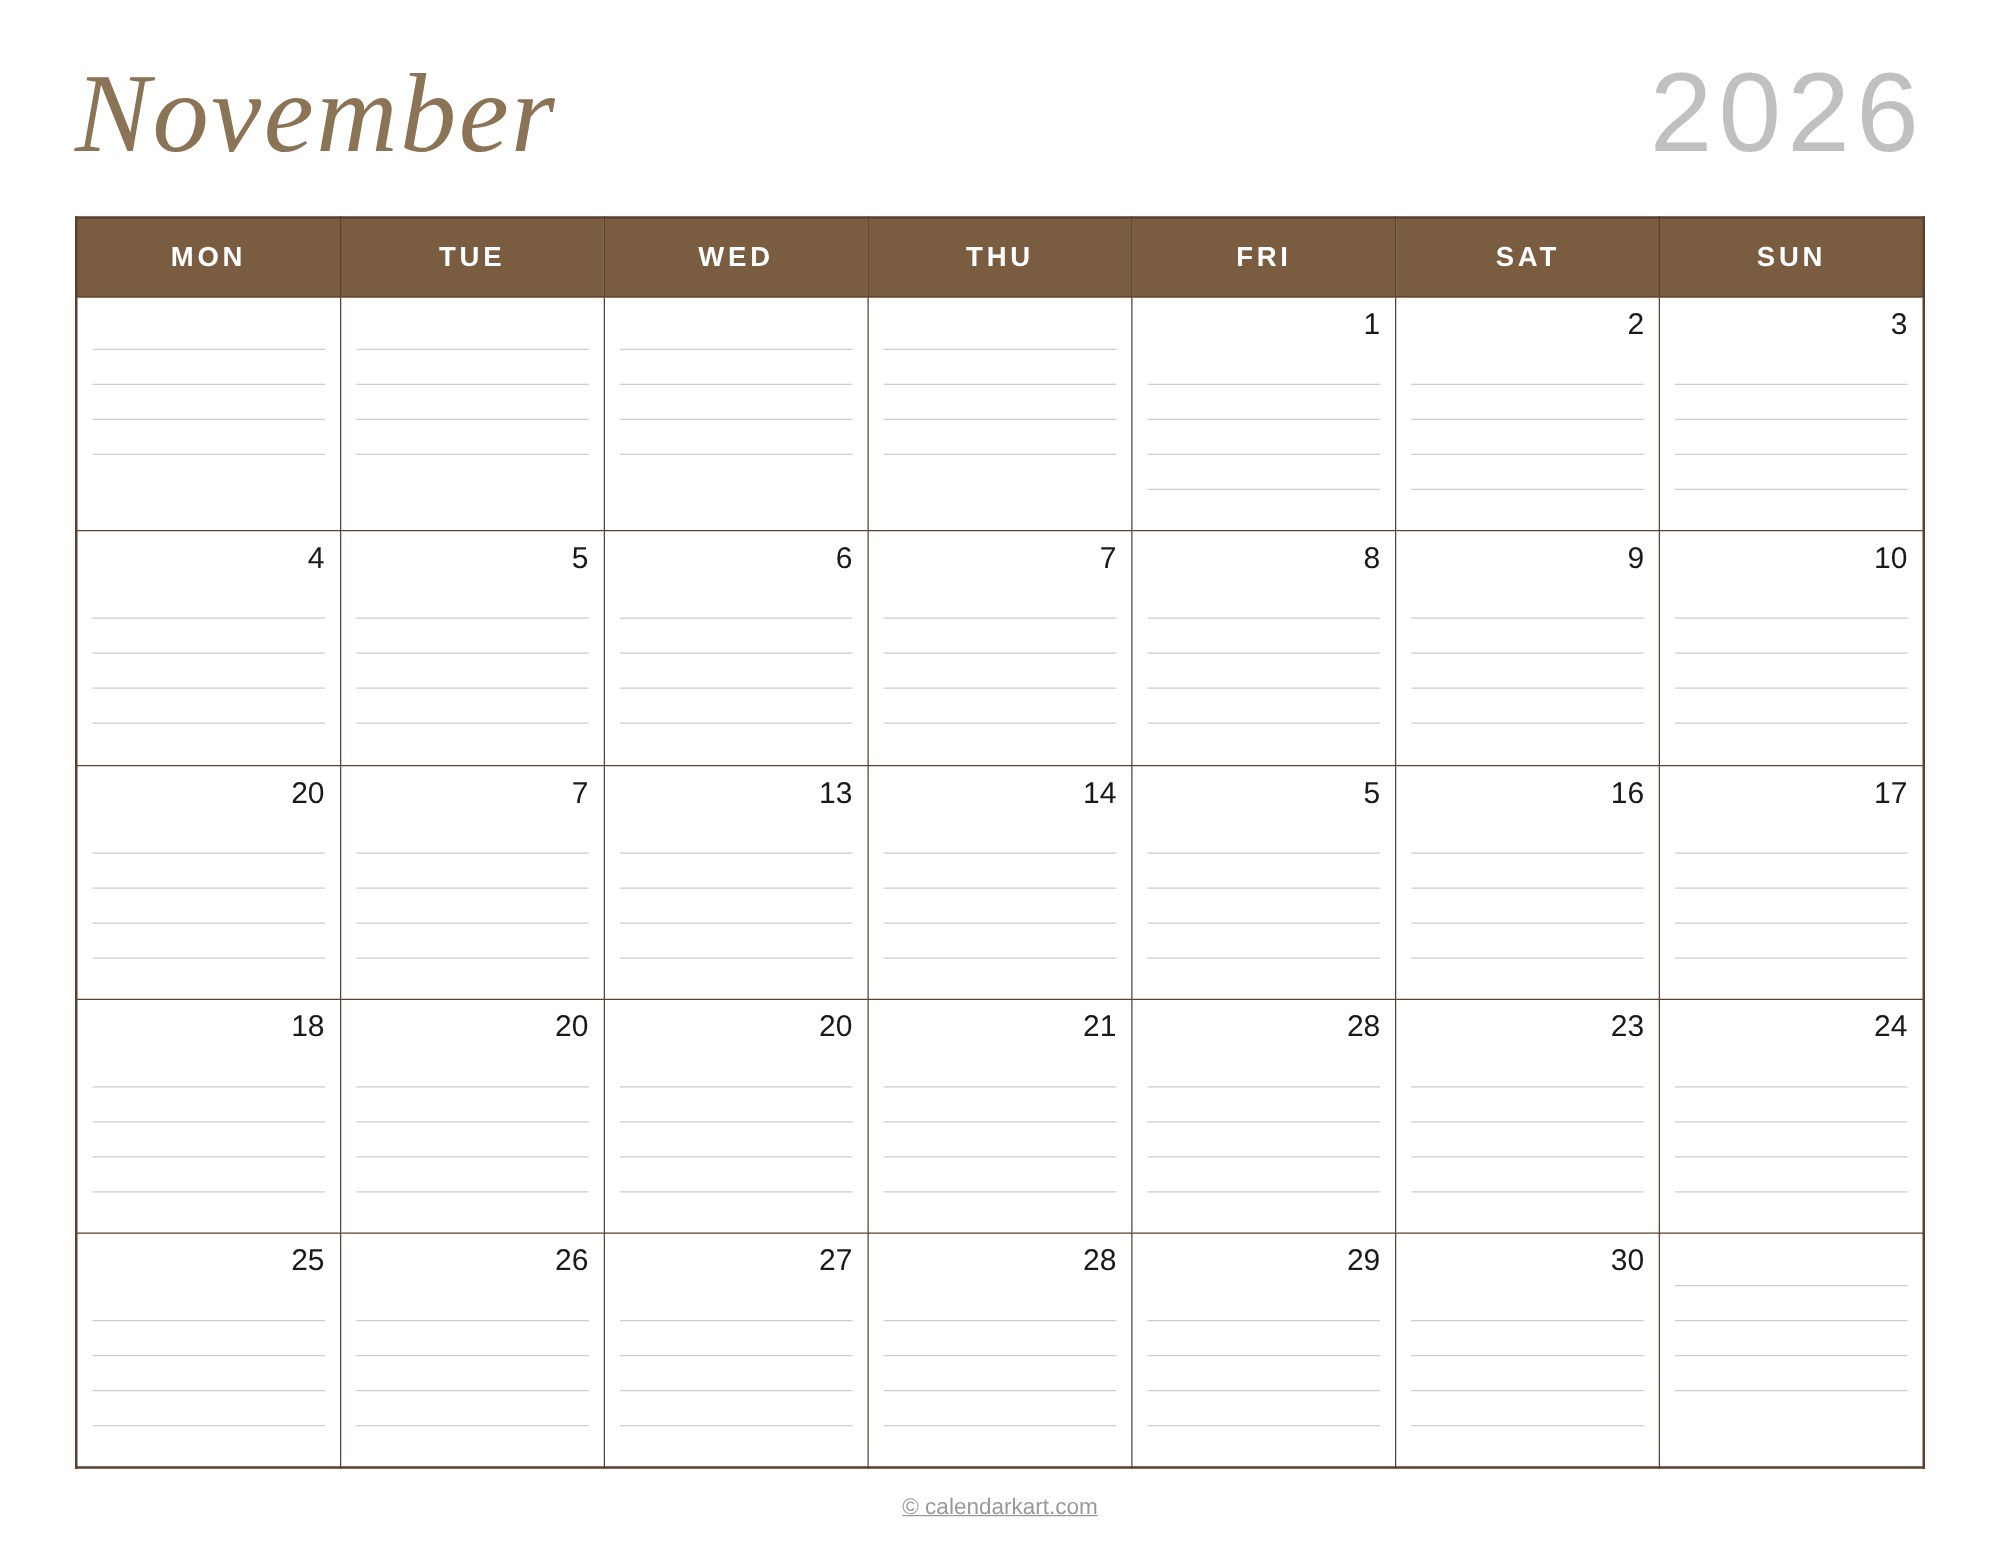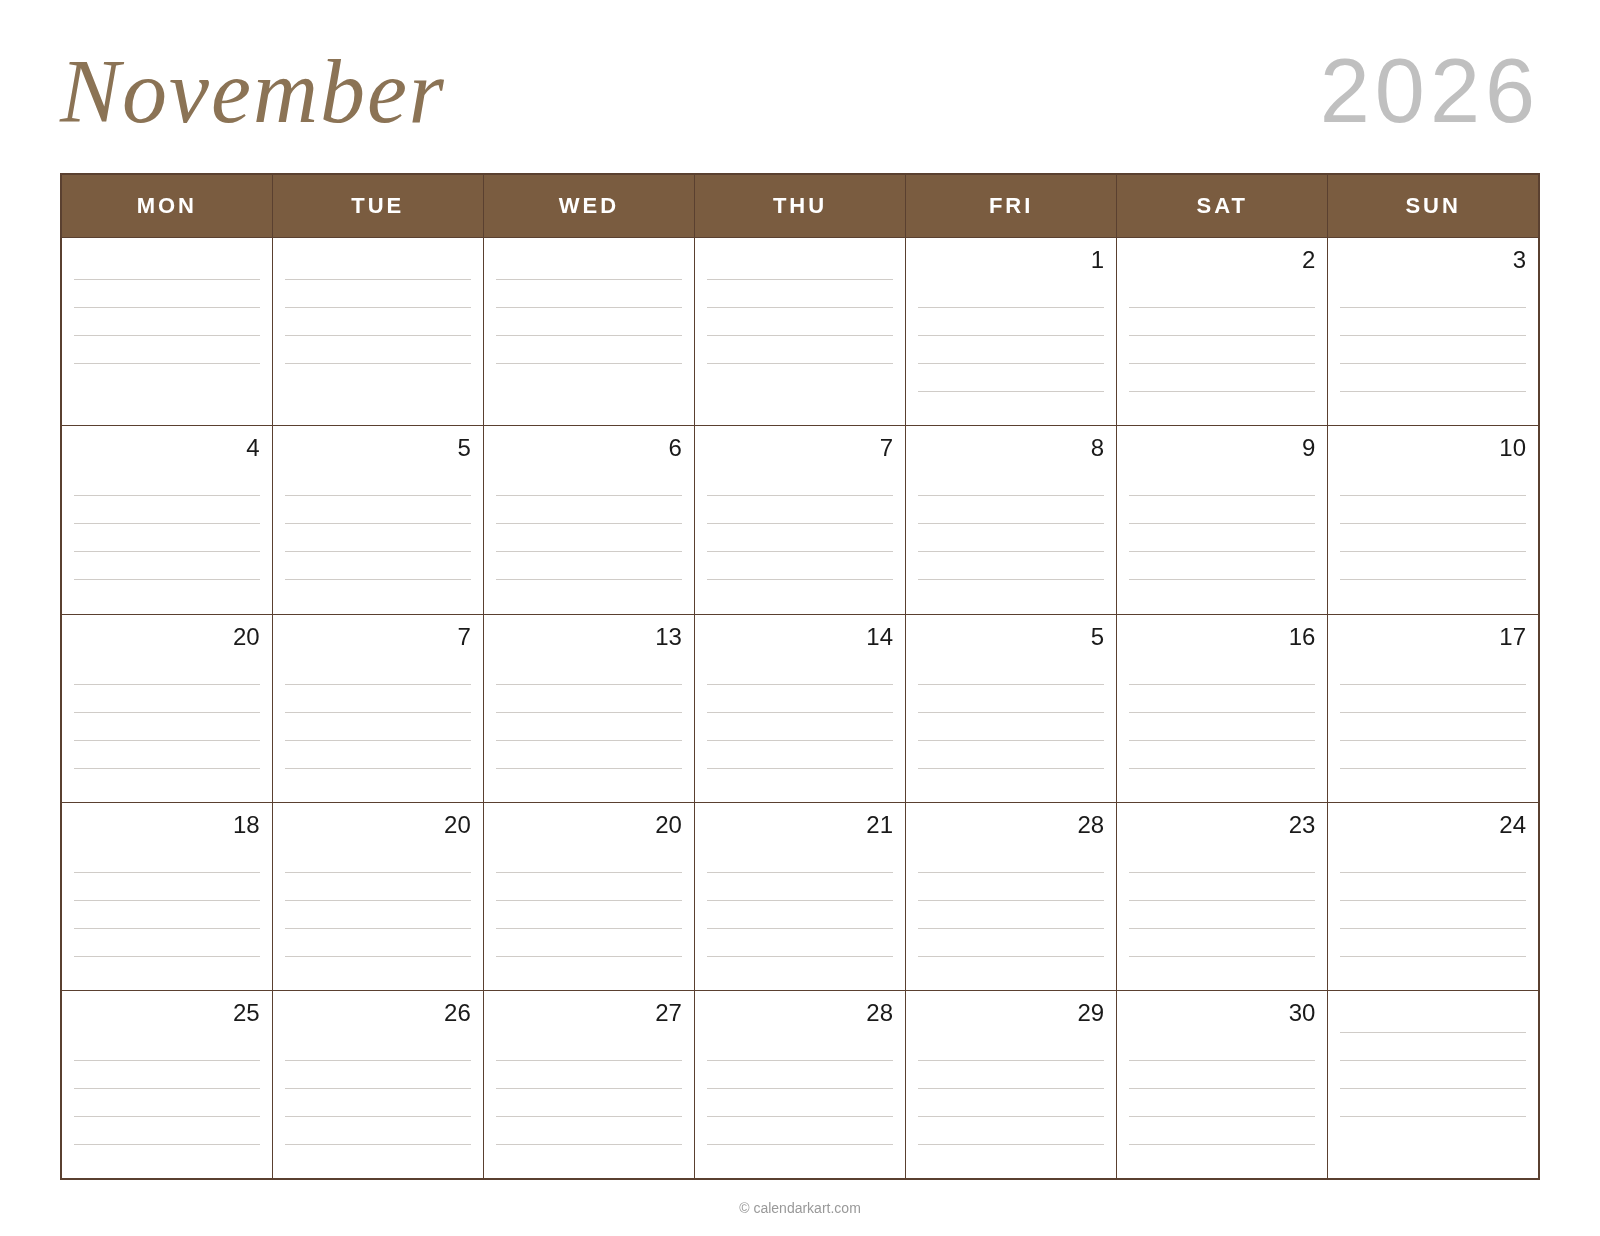--- a/index.html
+++ b/index.html
@@ -102,21 +102,22 @@
       font-size: 18px;
       color: #888888;
       text-align: center;
     }
 
     .footer-copyright {
       display: flex;
       align-items: center;
       gap: 6px;
       color: #999999;
-      font-size: 14px;
+      font-size: 18px;
+      text-decoration: underline;
     }
   </style>
 </head>
 <body>
 
 <div class="header">
   <div class="month-title">November</div>
   <div class="year-title">2026</div>
 </div>
 

